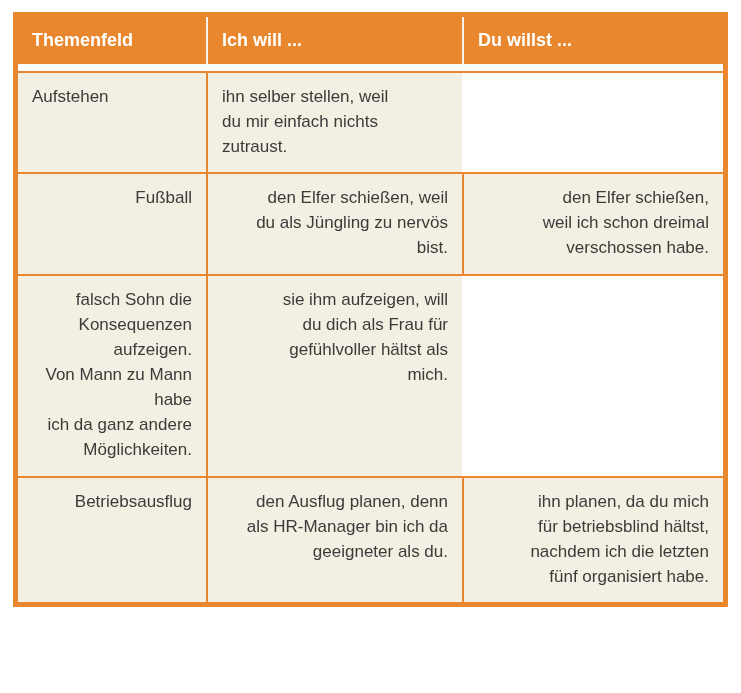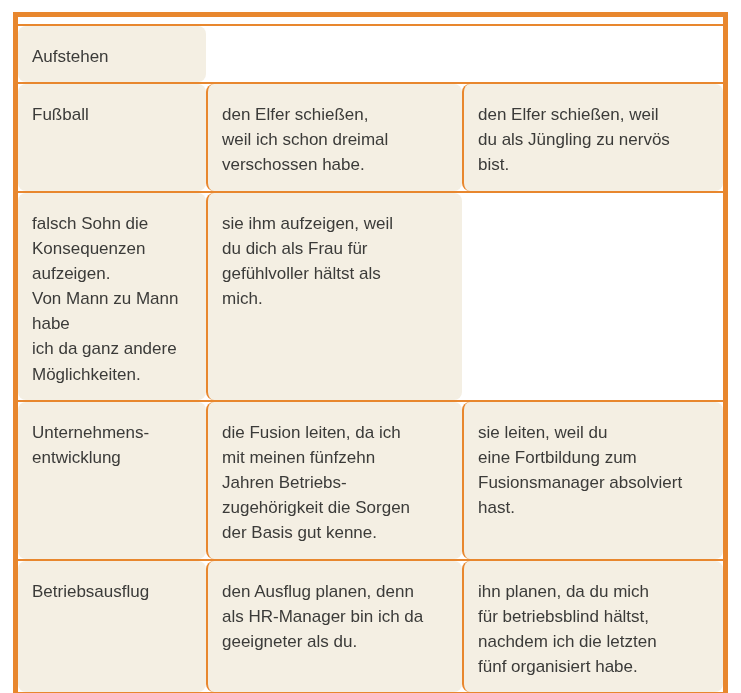--- a/index.html
+++ b/index.html
@@ -39,82 +39,77 @@
   }
   .header-gap{
     height:7px;
     background:#ffffff;
   }
   .table-body{
     border-top:2px solid var(--orange);
   }
   .body-row + .body-row{
     border-top:2px solid var(--orange);
+    text-align:right;
   }
   .body-cell{
     background:var(--cell-bg);
     font-size:17px;
     line-height:1.48;
-    padding:18px 14px 13px 14px;
+    padding:11px 14px 13px 14px;
     white-space:pre-line;
-    border-radius:8px;
   }
   .body-cell + .body-cell{
     border-left:2px solid var(--orange);
   }
 </style>
 </head>
 <body>
 
 <div class="table-frame">
 
+  <div class="grid-row header-row">
+    <div class="header-cell">Themenfeld</div>
+    <div class="header-cell">Ich will ...</div>
+    <div class="header-cell">Du willst ...</div>
+  </div>
 
   <div class="header-gap"></div>
 
   <div class="table-body">
 
     <div class="grid-row body-row">
       <div class="body-cell">Aufstehen</div>
+      <div class="body-cell">ihn selber stellen, weil
+du mir einfach nichts
+zutraust.</div>
     </div>
 
     <div class="grid-row body-row">
       <div class="body-cell">Fußball</div>
+      <div class="body-cell">den Elfer schießen, weil
+du als Jüngling zu nervös
+bist.</div>
       <div class="body-cell">den Elfer schießen,
 weil ich schon dreimal
 verschossen habe.</div>
-      <div class="body-cell">den Elfer schießen, weil
-du als Jüngling zu nervös
-bist.</div>
     </div>
 
     <div class="grid-row body-row">
       <div class="body-cell">falsch Sohn die
 Konsequenzen aufzeigen.
 Von Mann zu Mann habe
 ich da ganz andere
 Möglichkeiten.</div>
-      <div class="body-cell">sie ihm aufzeigen, weil
+      <div class="body-cell">sie ihm aufzeigen, will
 du dich als Frau für
 gefühlvoller hältst als
 mich.</div>
     </div>
 
-    <div class="grid-row body-row">
-      <div class="body-cell">Unternehmens-
-entwicklung</div>
-      <div class="body-cell">die Fusion leiten, da ich
-mit meinen fünfzehn
-Jahren Betriebs-
-zugehörigkeit die Sorgen
-der Basis gut kenne.</div>
-      <div class="body-cell">sie leiten, weil du
-eine Fortbildung zum
-Fusionsmanager absolviert
-hast.</div>
-    </div>
 
     <div class="grid-row body-row">
       <div class="body-cell">Betriebsausflug</div>
       <div class="body-cell">den Ausflug planen, denn
 als HR-Manager bin ich da
 geeigneter als du.</div>
       <div class="body-cell">ihn planen, da du mich
 für betriebsblind hältst,
 nachdem ich die letzten
 fünf organisiert habe.</div>

